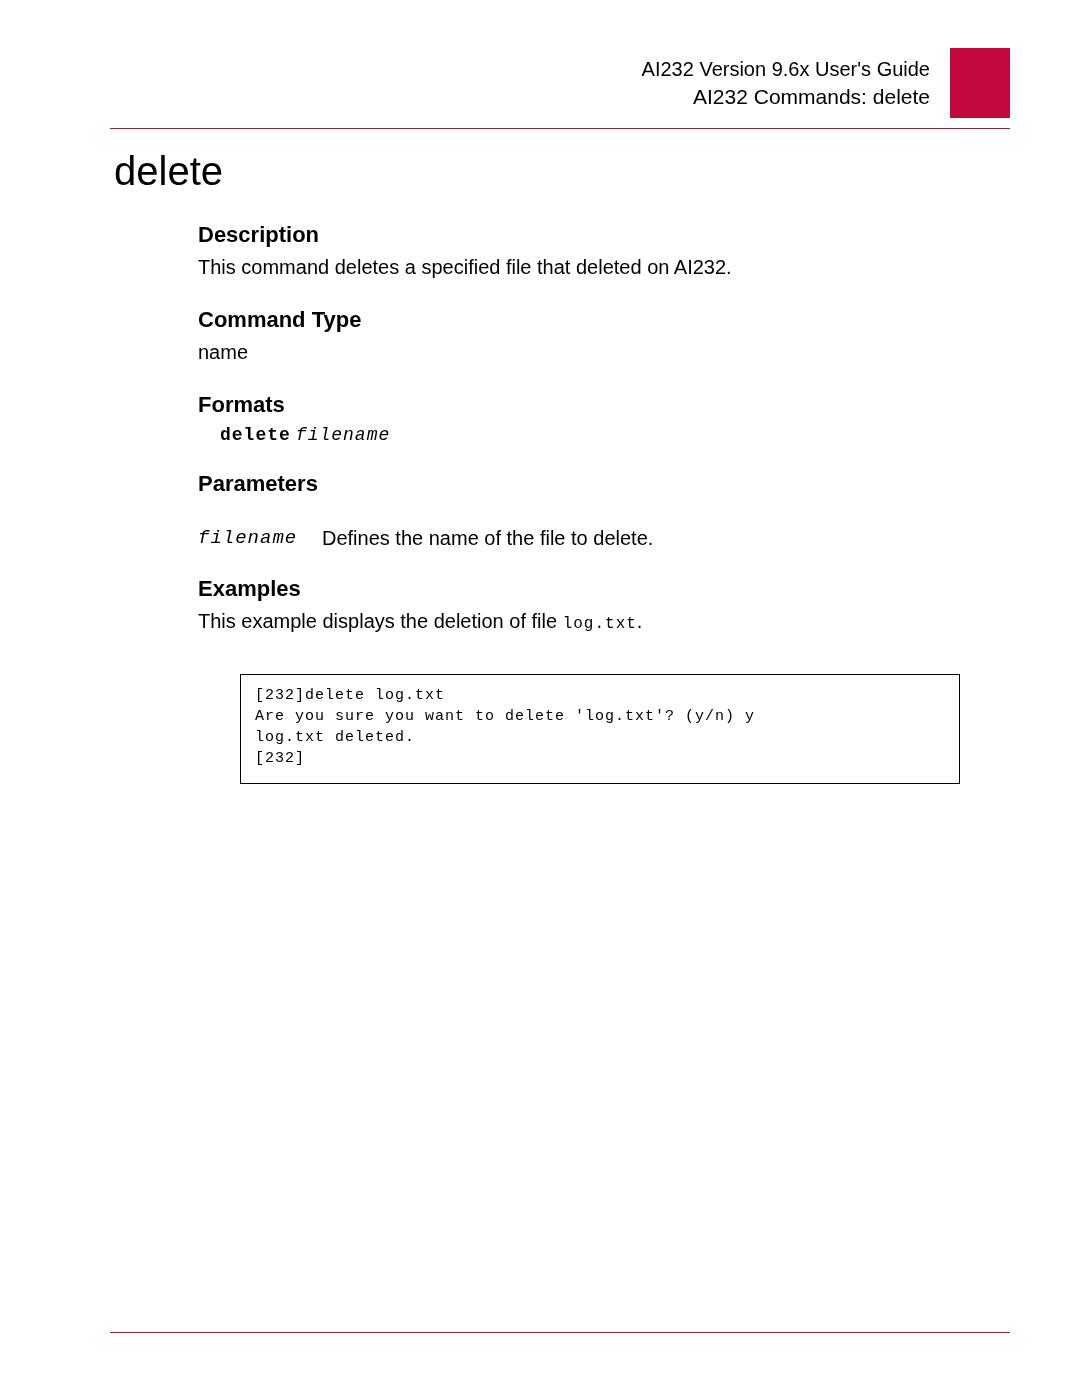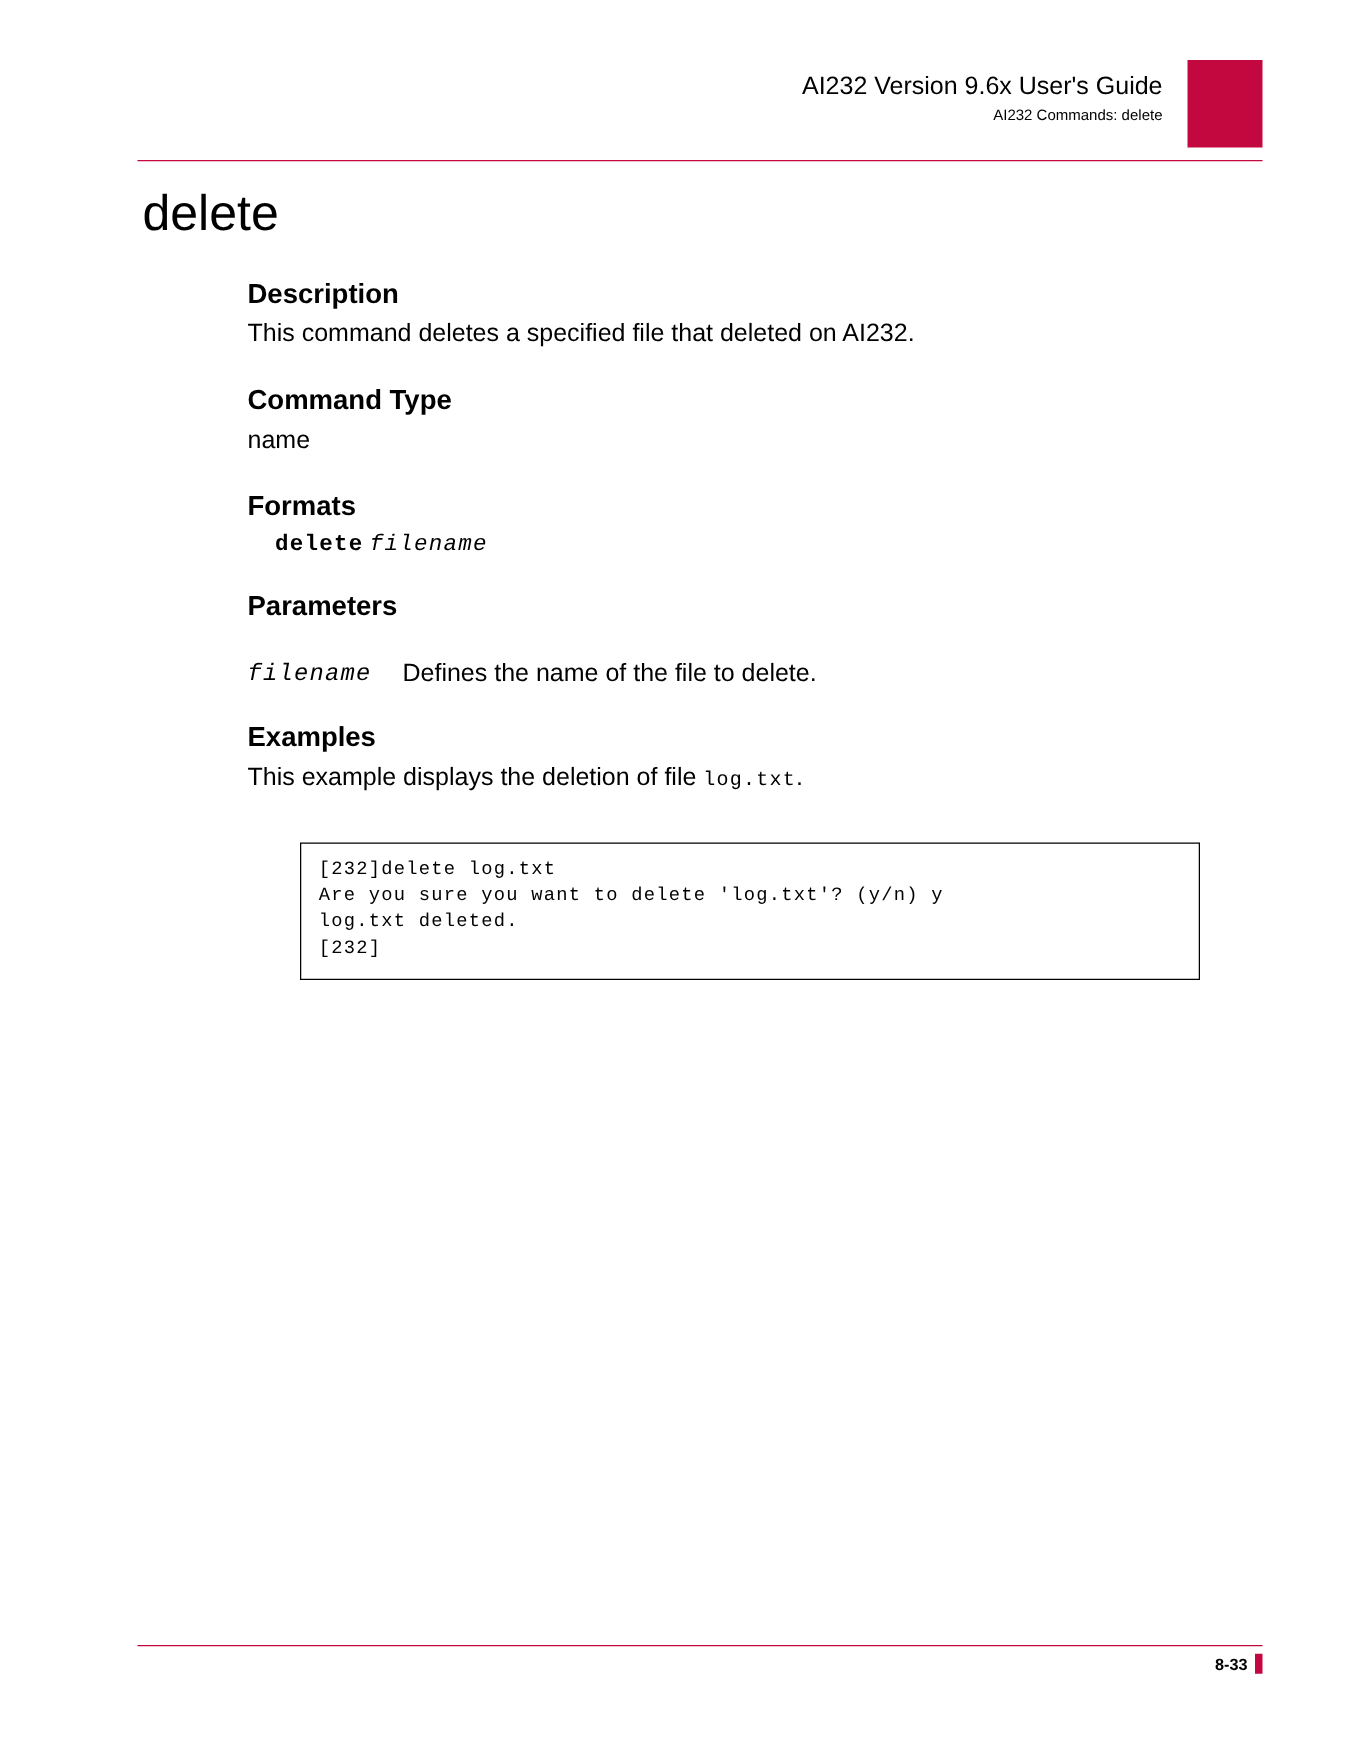--- a/index.html
+++ b/index.html
@@ -26,21 +26,21 @@
     position: absolute;
     right: 80px;
     top: 0;
     text-align: right;
   }
   .guide-title {
     font-size: 20px;
     margin-bottom: 4px;
   }
   .breadcrumb {
-    font-size: 12px;
+    font-size: 21px;
   }
   .red-block {
     position: absolute;
     right: 0;
     top: -10px;
     width: 60px;
     height: 70px;
     background: #c3073f;
   }
   .hr-top {
@@ -190,19 +190,15 @@
 
     <div class="example-box">[232]delete log.txt
 Are you sure you want to delete 'log.txt'? (y/n) y
 log.txt deleted.
 [232]</div>
 
   </div>
 
   <div class="footer">
     <hr class="footer-line">
-    <div class="footer-row">
-      <span class="page-num">8-33</span>
-      <span class="footer-tick"></span>
-    </div>
   </div>
 
 </div>
 
 </body></html>

